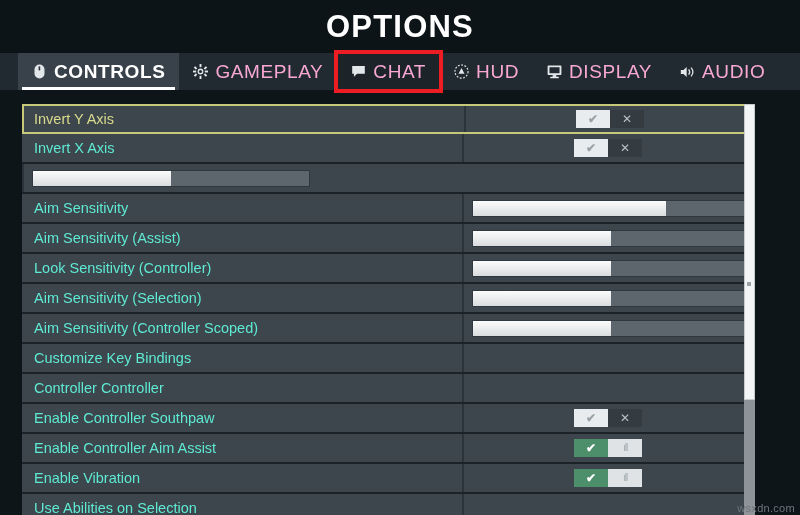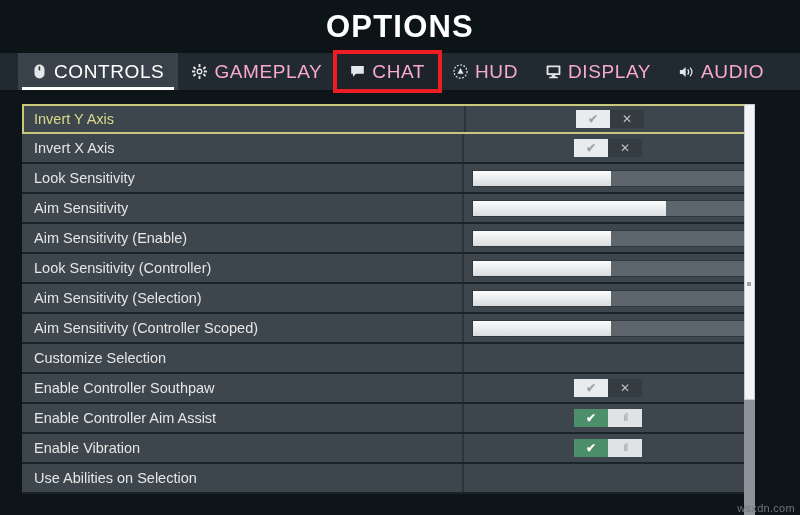--- a/index.html
+++ b/index.html
@@ -58,21 +58,21 @@
   .tab .tab-label {
     color: #f9a8d4;
     font-size: 19px;
     letter-spacing: 0.6px;
     font-family: "Liberation Sans", sans-serif;
     white-space: nowrap;
   }
   .tab.active {
     background: #39424a;
   }
-  .tab.active .tab-label { color: #ffffff; }
+  .tab.active .tab-label { color: #ffffff; font-weight: bold; }
   .tab.active::after {
     content: "";
     position: absolute;
     left: 4px; right: 4px; bottom: 0;
     height: 3px;
     background: #ffffff;
   }
   .tab-icon {
     width: 15px; height: 15px;
     display: inline-flex;
@@ -109,21 +109,21 @@
   .row {
     position: relative;
     height: 30px;
     margin-bottom: 0px;
     background: #3d464c;
     border-bottom: 2px solid #1b2328;
     display: flex;
     align-items: center;
   }
   .row-label {
-    color: #e5e5e5;
+    color: #5eead4;
     font-size: 14.5px;
     padding-left: 12px;
     font-family: "Liberation Sans", sans-serif;
     white-space: nowrap;
     width: 440px;
     flex: 0 0 auto;
   }
   .row-ctrl {
     position: relative;
     flex: 1 1 auto;
@@ -313,37 +313,36 @@
               <div class="half yes">
                 <span class="chk">✔</span>
               </div>
               <div class="half no">
                 <span class="crs">✕</span>
               </div>
             </div>
           </div>
         </div>
         <div class="row">
-          <div class="row-label">Look Sensitivity</div>
           <div class="row-ctrl">
             <div class="slider">
               <div class="fill" style="width: 50%;"></div>
             </div>
           </div>
         </div>
         <div class="row">
           <div class="row-label">Aim Sensitivity</div>
           <div class="row-ctrl">
             <div class="slider">
               <div class="fill" style="width: 70%;"></div>
             </div>
           </div>
         </div>
         <div class="row">
-          <div class="row-label">Aim Sensitivity (Enable)</div>
+          <div class="row-label">Aim Sensitivity (Assist)</div>
           <div class="row-ctrl">
             <div class="slider">
               <div class="fill" style="width: 50%;"></div>
             </div>
           </div>
         </div>
         <div class="row">
           <div class="row-label">Look Sensitivity (Controller)</div>
           <div class="row-ctrl">
             <div class="slider">
@@ -361,21 +360,25 @@
         </div>
         <div class="row">
           <div class="row-label">Aim Sensitivity (Controller Scoped)</div>
           <div class="row-ctrl">
             <div class="slider">
               <div class="fill" style="width: 50%;"></div>
             </div>
           </div>
         </div>
         <div class="row">
-          <div class="row-label">Customize Selection</div>
+          <div class="row-label">Customize Key Bindings</div>
+          <div class="row-ctrl"></div>
+        </div>
+        <div class="row">
+          <div class="row-label">Controller Controller</div>
           <div class="row-ctrl"></div>
         </div>
         <div class="row">
           <div class="row-label">Enable Controller Southpaw</div>
           <div class="row-ctrl">
             <div class="toggle">
               <div class="half yes">
                 <span class="chk">✔</span>
               </div>
               <div class="half no">

